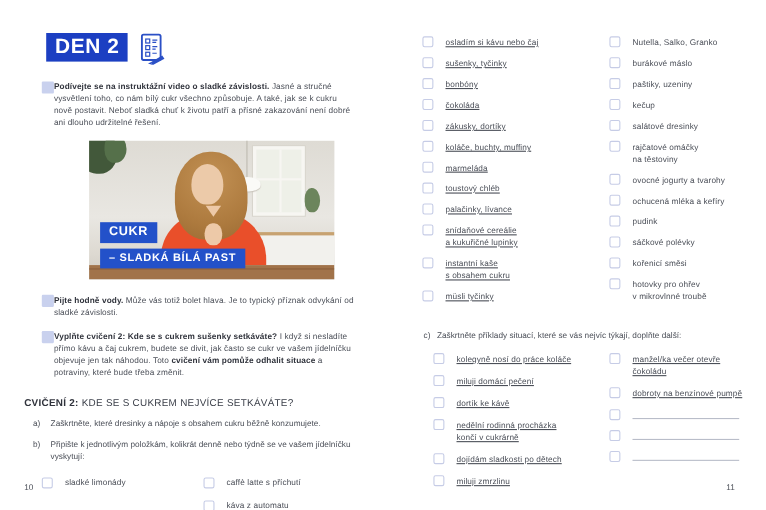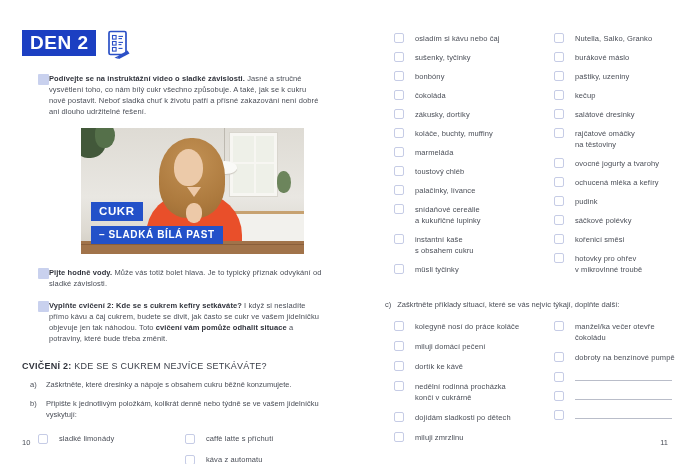--- a/index.html
+++ b/index.html
@@ -12,21 +12,21 @@
   }
   .spread { position:relative; width:696px; height:464px; background:#fff; }
   .page { position:absolute; top:0; height:464px; width:348px; }
   .page-left { left:0; }
   .page-right { left:348px; }
 
   
   .p10-header { display:flex; align-items:flex-start; gap:9px; margin:30px 0 0 22px; }
   .den-badge {
     background:#1c3fc2; color:#fff; font-weight:700; font-size:19px;
-    padding:2px 8px 3px; letter-spacing:0.5px; line-height:21px;
+    padding:2px 8px 3px; letter-spacing:0.5px; line-height:21px;margin-left:20px;
   }
   .form-icon { width:27px; height:30px; margin-top:-1px; }
 
   .bullets { margin:14px 0 0 38px; width:296px; }
   .bullet { display:flex; gap:0; margin-bottom:11px; }
   .bullet .sq { width:11px; height:11px; background:#c9d1ee; flex:0 0 11px; margin-top:1px; border-radius:1px; }
   .bullet p { font-size:7.5px; line-height:11px; letter-spacing:0.1px; width:276px; }
   .bullet b, .ex-head b { color:#30333c; }
 
   .video {
@@ -65,27 +65,27 @@
   .chk-label { font-size:7.5px; line-height:11px; letter-spacing:0.1px; white-space:pre-line; }
 
   .pagenum { position:absolute; bottom:17px; font-size:7.5px; color:#4b4f58; }
   .pn-10 { left:22px; }
   .pn-11 { right:28px; }
 
   
   .p11-col { position:absolute; top:33px; width:152px; }
   .p11-col .chk-row { margin-bottom:8px; align-items:flex-start; }
   .p11-col .chk { margin-top:0; }
-  .p11-c1 { left:46px; }
+  .p11-c1 { left:36px;text-decoration:underline; }
   .p11-c2 { left:206px; width:142px; }
   .c-line { position:absolute; top:299px; left:37px; display:flex; gap:6px; font-size:7.5px; line-height:11px; width:300px; }
   .c-col { position:absolute; top:321px; width:155px; }
   .c-c1 { left:46px; }
   .c-c2 { left:206px; width:142px; }
-  .c-col .chk-row { margin-bottom:9px; align-items:flex-start; }
+  .c-col .chk-row { margin-bottom:9px; align-items:flex-start;text-decoration:underline; }
   .write-line { width:97px; height:9px; border-bottom:1px solid #b9bdc9; }
 </style>
 </head>
 <body>
 
 <div class="spread">
 
   <section class="page page-left">
 
     <div class="p10-header">
@@ -131,21 +131,21 @@
         <div class="v-label v-label-2">– SLADKÁ BÍLÁ PAST</div>
       </div>
 
       <div class="bullet">
         <div class="sq"></div>
         <p><b>Pijte hodně vody.</b><span> Může vás totiž bolet hlava. Je to typický příznak odvykání od sladké závislosti.</span><b></b><span></span></p>
       </div>
 
       <div class="bullet">
         <div class="sq"></div>
-        <p><b>Vyplňte cvičení 2: Kde se s cukrem kefíry setkáváte?</b><span> I když si nesladíte přímo kávu a čaj cukrem, budete se divit, jak často se cukr ve vašem jídelníčku objevuje jen tak náhodou. Toto </span><b>cvičení vám pomůže odhalit situace</b><span> a potraviny, které bude třeba změnit.</span></p>
+        <p><b>Vyplňte cvičení 2: Kde se s cukrem sušenky setkáváte?</b><span> I když si nesladíte přímo kávu a čaj cukrem, budete se divit, jak často se cukr ve vašem jídelníčku objevuje jen tak náhodou. Toto </span><b>cvičení vám pomůže odhalit situace</b><span> a potraviny, které bude třeba změnit.</span></p>
       </div>
 
     </div>
 
     <h2 class="ex-head"><b>CVIČENÍ 2:</b><span style="font-weight:400"> KDE SE S CUKREM NEJVÍCE SETKÁVÁTE?</span></h2>
 
     <div class="ab-item">
       <span class="pre">a)</span>
       <div>Zaškrtněte, které dresinky a nápoje s obsahem cukru běžně konzumujete.</div>
     </div>

